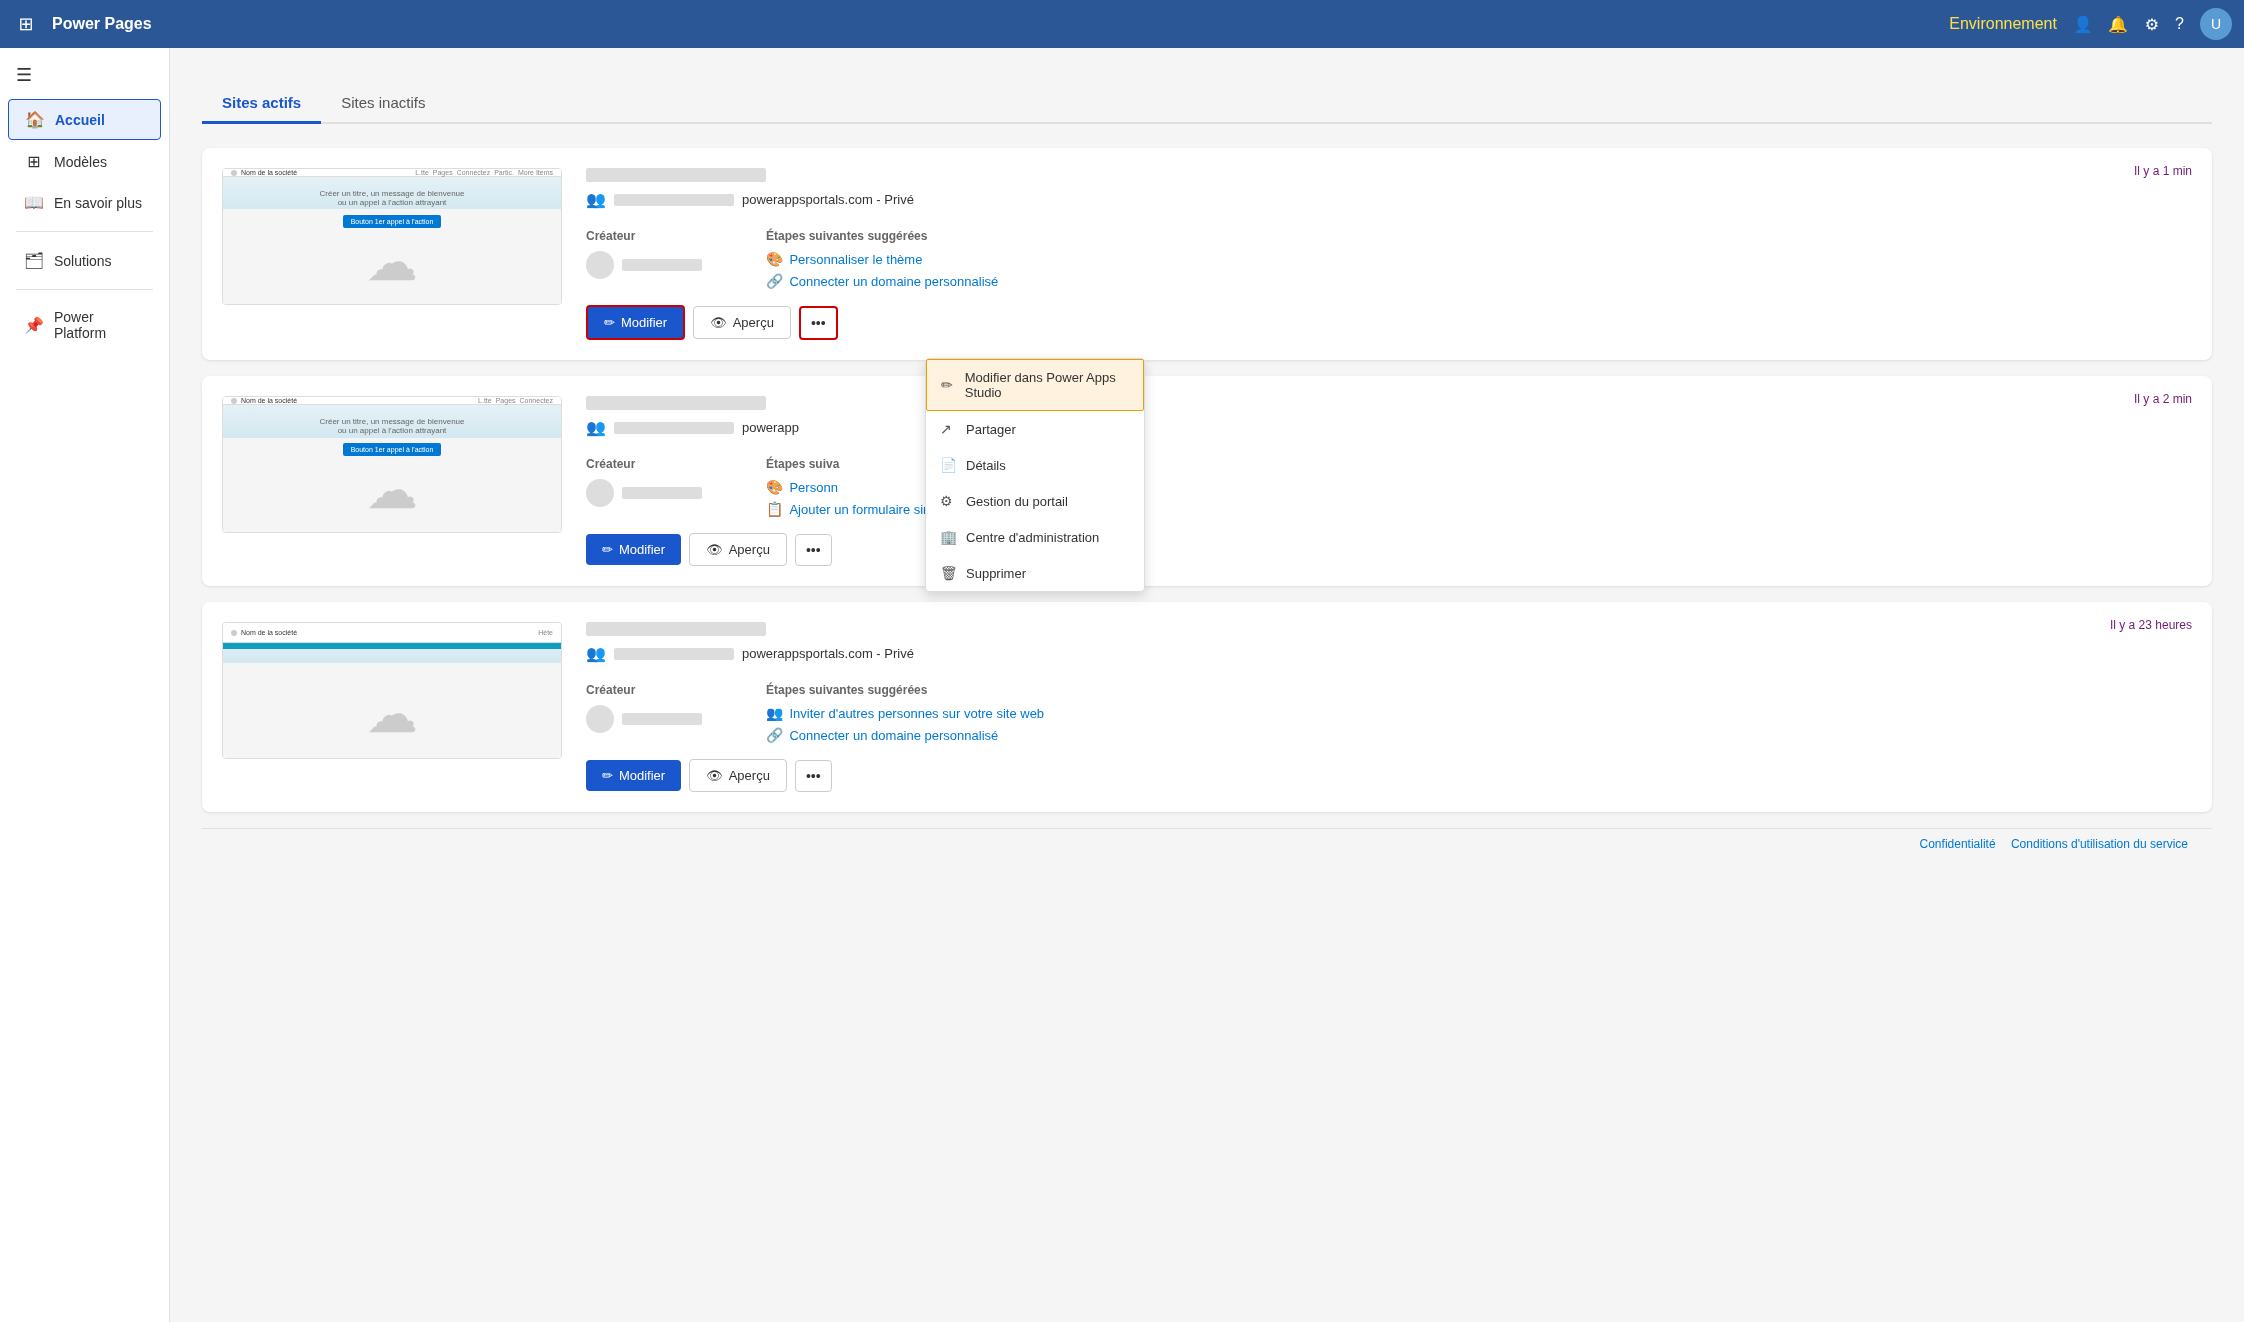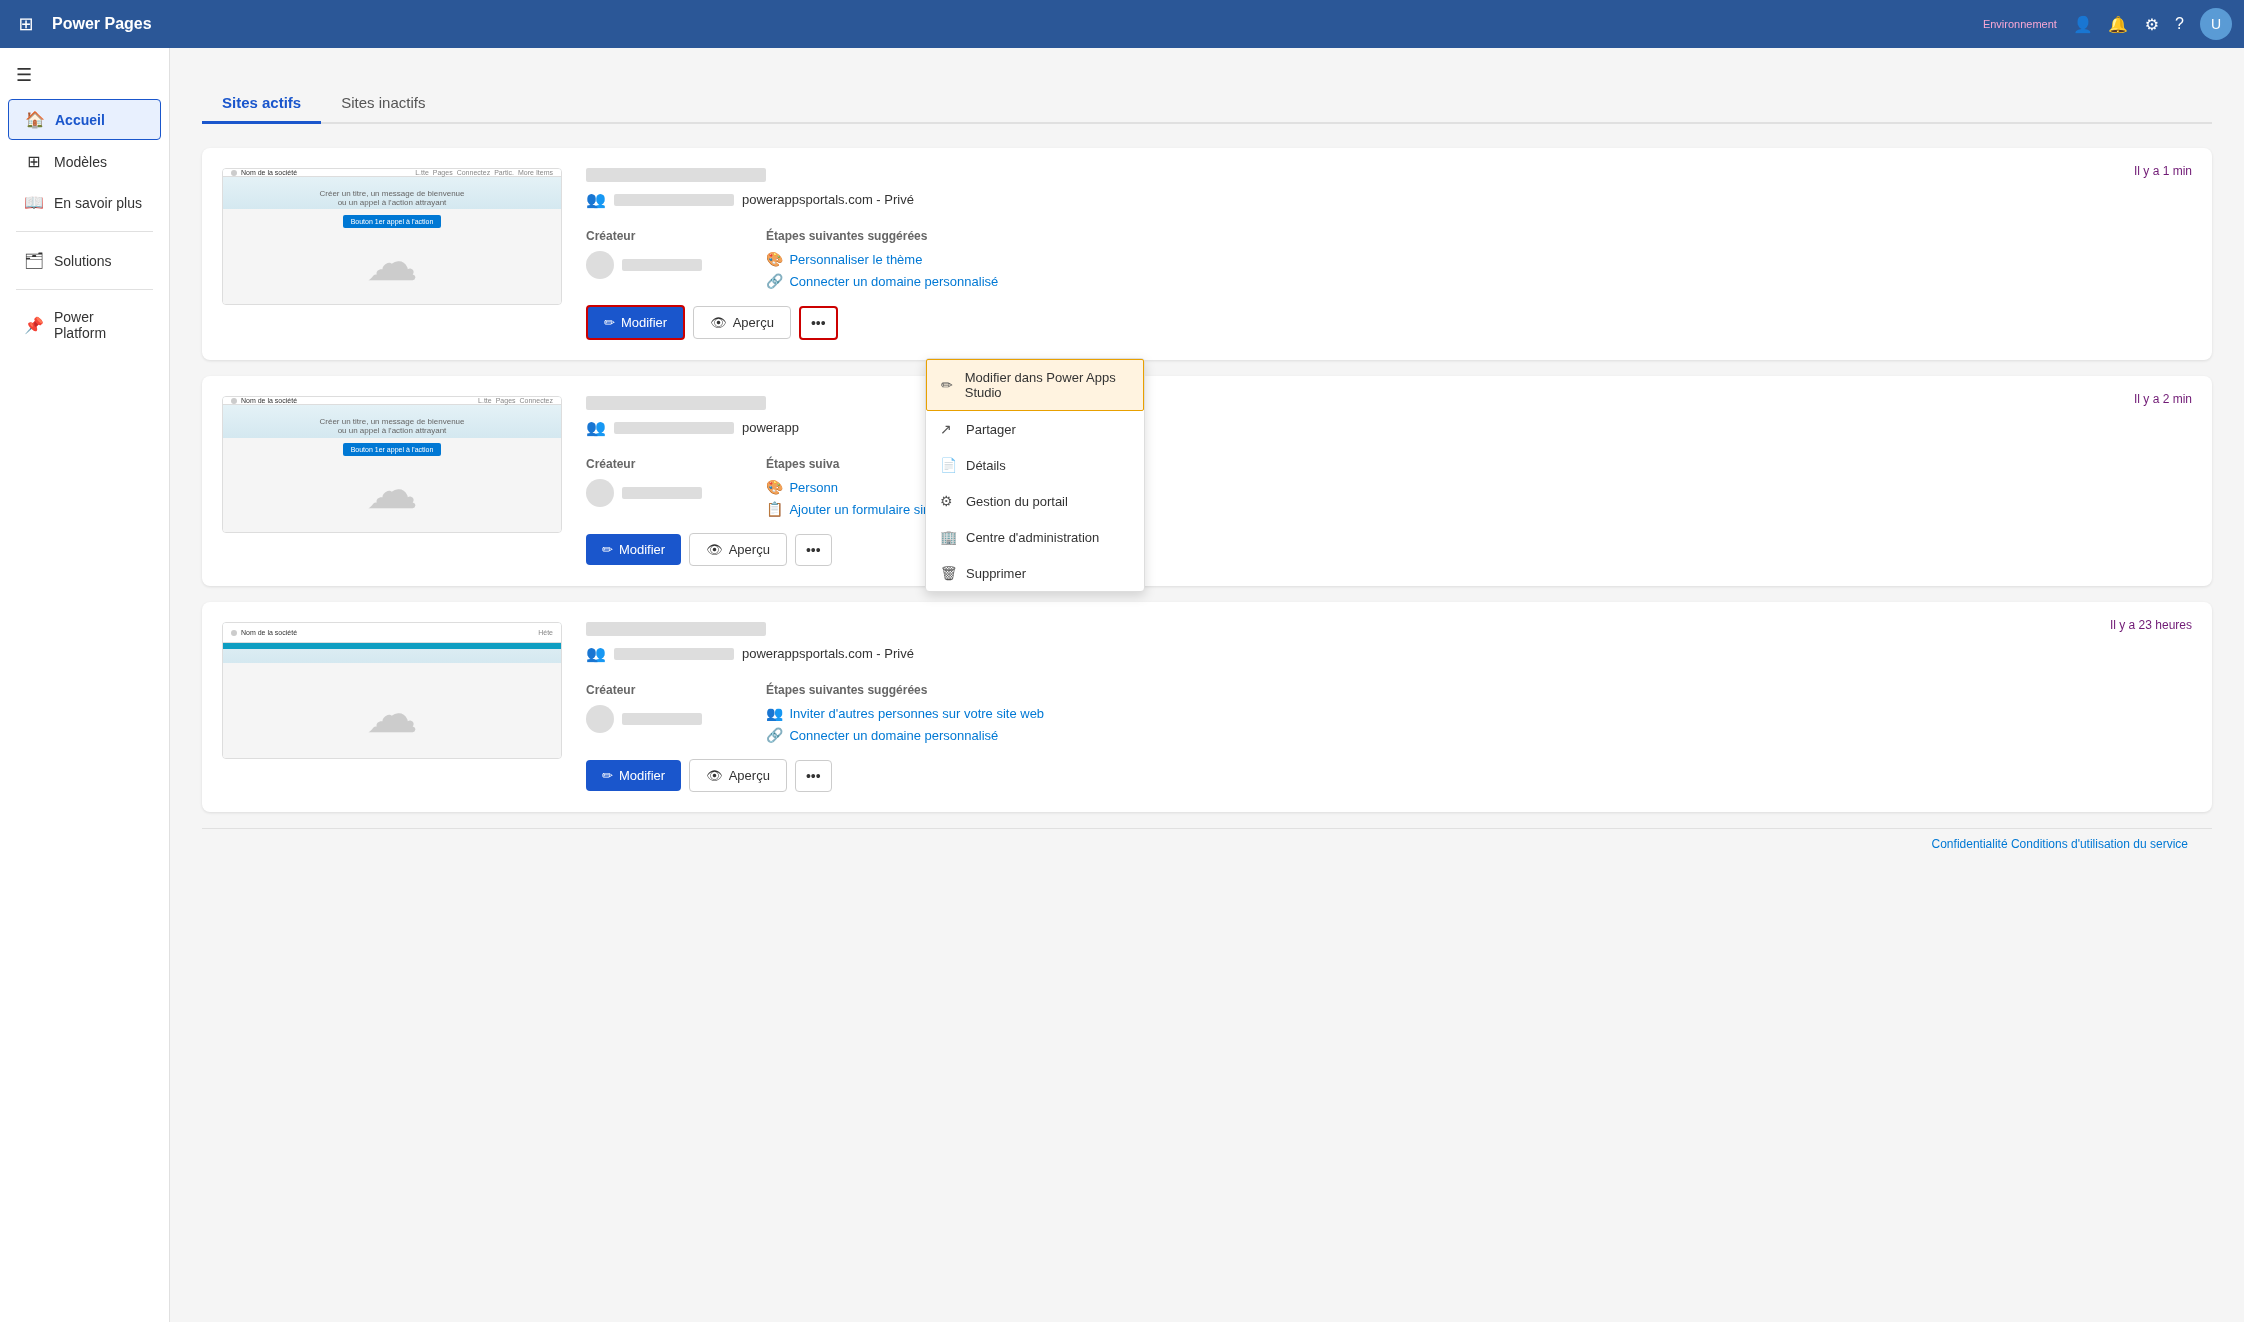--- a/index.html
+++ b/index.html
@@ -24,21 +24,21 @@
     .topbar-title {
       color: white; font-size: 16px; font-weight: 600; flex: 1;
     }
     .topbar-right {
       display: flex; align-items: center; gap: 16px; color: white;
     }
     .topbar-env {
       display: flex; flex-direction: column; align-items: flex-end;
       font-size: 11px; color: #cce0ff;
     }
-    .topbar-env span { font-size: 11px; color: #f9a8d4; }
+    .topbar-env span { font-size: 16px; color: #fde047; }
     .topbar-icon { font-size: 16px; cursor: pointer; color: white; }
     .topbar-avatar {
       width: 32px; height: 32px; border-radius: 50%;
       background: #5a9bd5; display: flex; align-items: center; justify-content: center;
       color: white; font-size: 14px; cursor: pointer;
     }
 
     
     .layout { display: flex; flex: 1; overflow: hidden; }
 
@@ -174,21 +174,21 @@
     .dropdown-item.highlighted { background: #fff3e0; border: 1px solid #e8a000; border-radius: 2px; }
     .dropdown-item-icon { font-size: 14px; color: #555; width: 16px; }
 
     
     .main::-webkit-scrollbar { width: 8px; }
     .main::-webkit-scrollbar-track { background: #f0f0f0; }
     .main::-webkit-scrollbar-thumb { background: #c0c0c0; border-radius: 4px; }
 
     
     .footer { text-align: right; padding: 8px 24px; font-size: 12px; color: #666; background: #f5f5f5; border-top: 1px solid #e0e0e0; }
-    .footer a { color: #0078d4; text-decoration: none; margin-left: 0; }
+    .footer a { color: #0078d4; text-decoration: none; margin-left: 12px; }
   </style>
 </head>
 <body>
 
 <div class="topbar">
   <div class="topbar-waffle">⊞</div>
   <div class="topbar-title">Power Pages</div>
   <div class="topbar-right">
     <div class="topbar-env">
       <span>Environnement</span>

